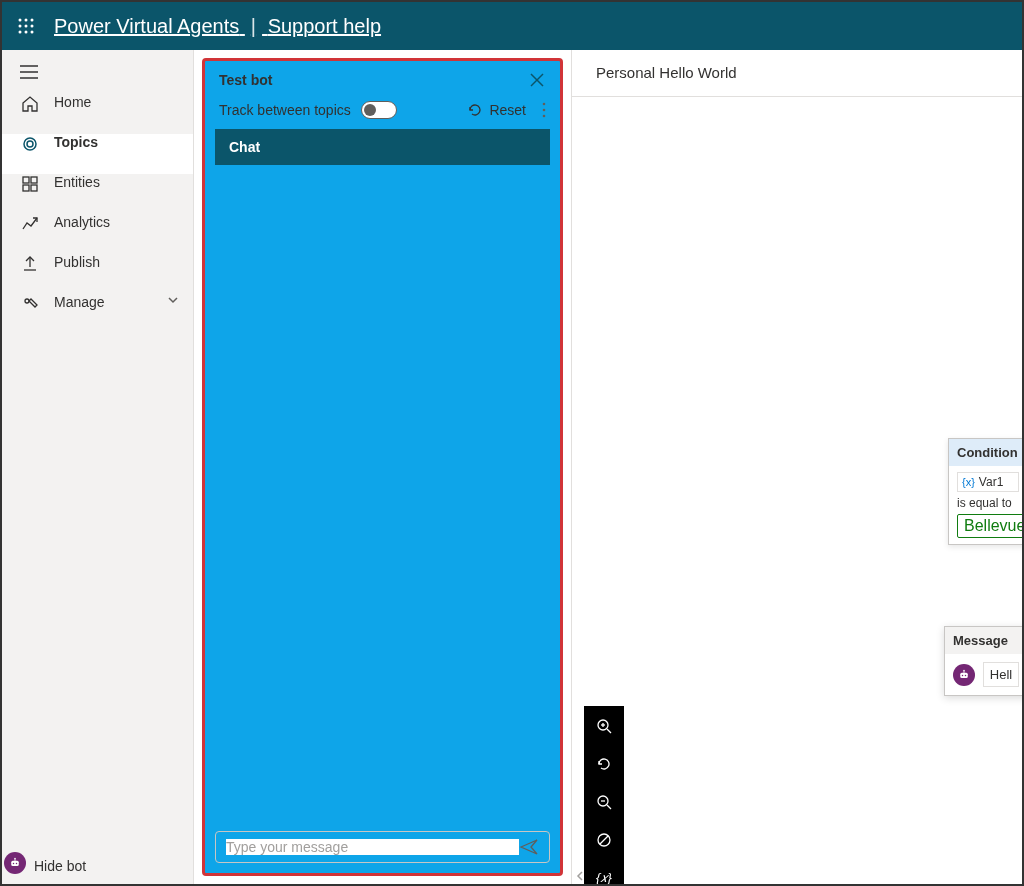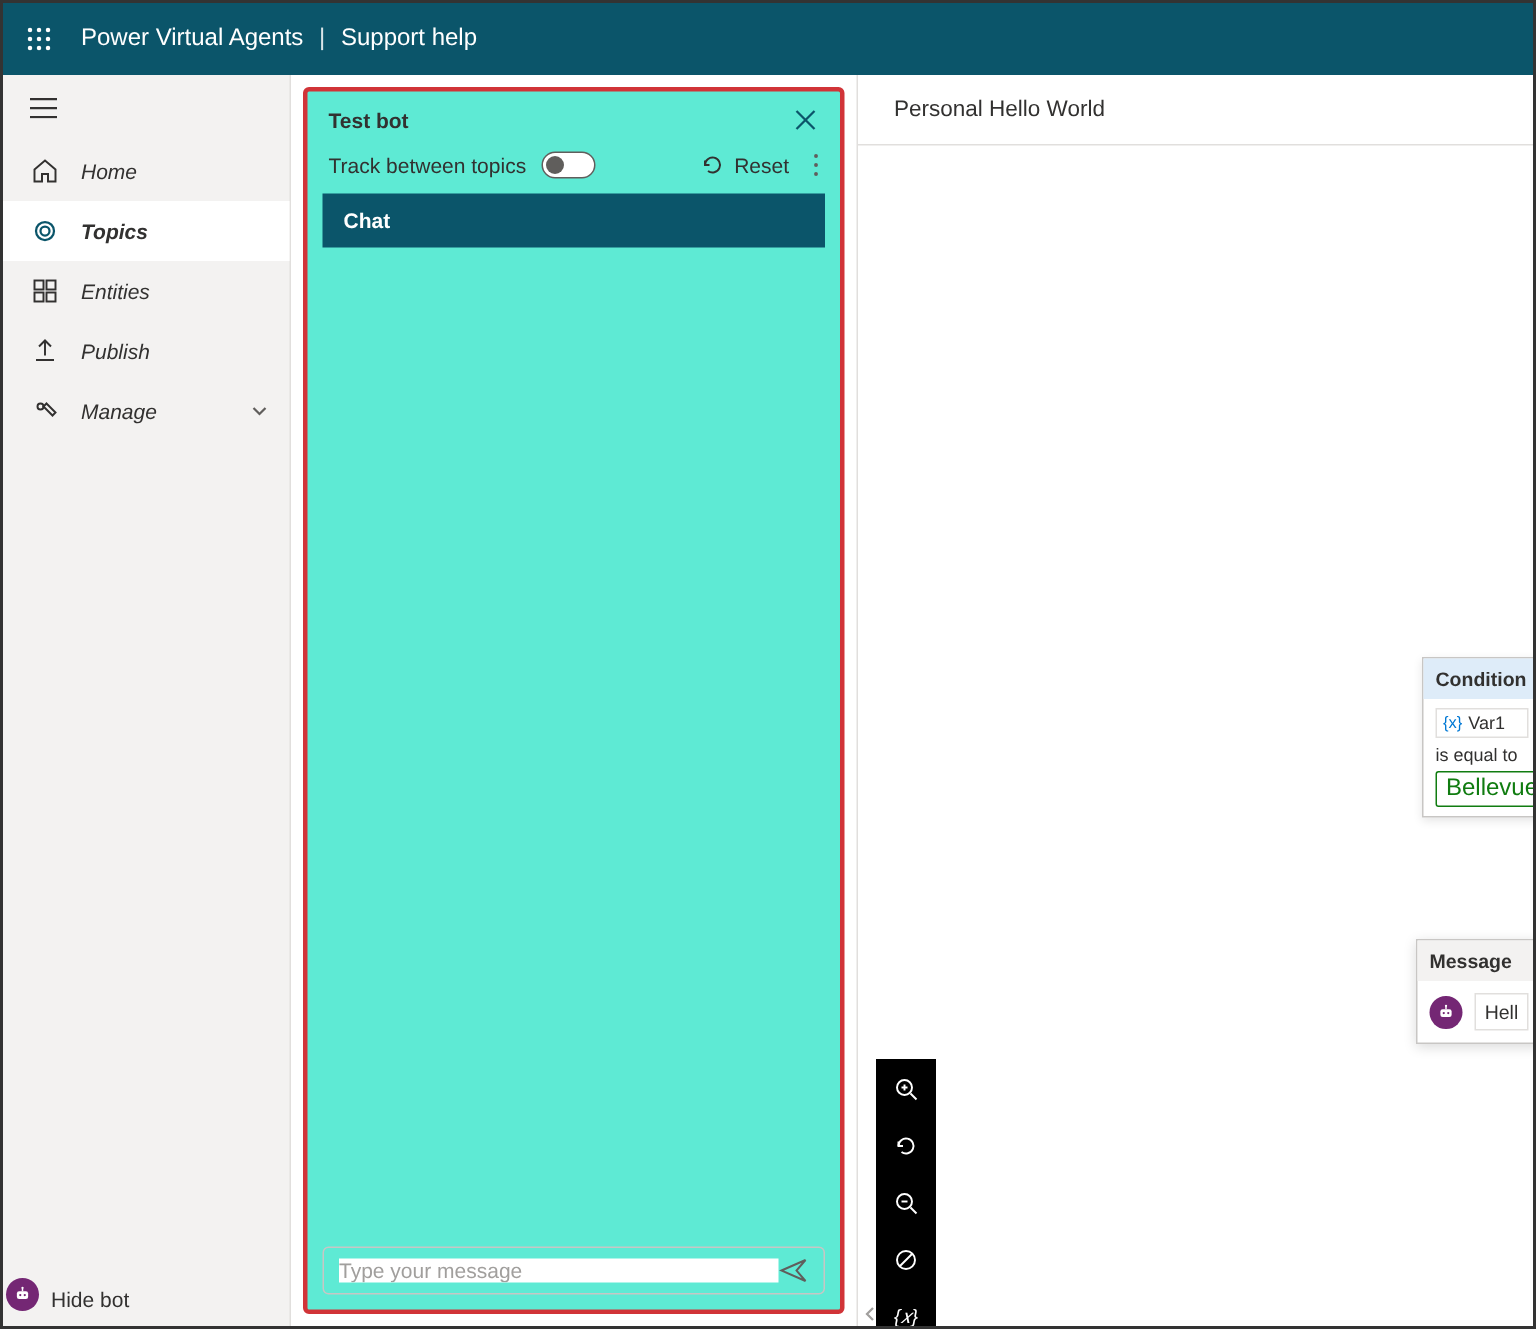--- a/index.html
+++ b/index.html
@@ -23,21 +23,22 @@
       padding: 0 8px;
     }
     .waffle {
       width: 32px; height: 32px;
       display: flex; align-items: center; justify-content: center;
       cursor: pointer;
     }
     .waffle svg { width: 16px; height: 16px; }
     .header-title {
       margin-left: 12px;
-      font-size: 16px;
+      font-size: 20px;
+      text-decoration: underline;
     }
     .header-title .sep { margin: 0 6px; opacity: .85; }
     
     .body {
       display: flex;
       height: calc(100% - 48px);
     }
     
     .sidebar {
       width: 192px;
@@ -50,26 +51,24 @@
     .sidebar-toggle {
       height: 44px;
       display: flex;
       align-items: center;
       padding-left: 18px;
       cursor: pointer;
     }
     .nav { list-style: none; }
     .nav-item {
       display: flex;
-      align-items: center;
       height: 40px;
       padding: 0 14px 0 18px;
       cursor: pointer;
       color: #323130;
-      font-style: italic;
     }
     .nav-item.active {
       background: #fff;
       font-weight: 600;
       box-shadow: inset 3px 0 0 #0b556a00;
     }
     .nav-item .icon { width: 20px; height: 20px; margin-right: 14px; display:flex; align-items:center; justify-content:center; }
     .nav-item .chev { margin-left: auto; }
     .hide-bot {
       position: absolute;
@@ -94,21 +93,21 @@
       padding: 8px;
       background: #fff;
     }
     .test-panel {
       border: 3px solid #d13438;
       border-radius: 4px;
       height: 100%;
       display: flex;
       flex-direction: column;
       padding: 10px 8px 8px 8px;
-      background: #5eead4;
+      background: #0ea5e9;
     }
     .tp-title-row {
       display: flex;
       align-items: center;
       justify-content: space-between;
       padding: 0 6px 6px 6px;
     }
     .tp-title { font-weight: 600; font-size: 14px; }
     .close-x { cursor: pointer; color: #0b556a; }
     .tp-controls {
@@ -326,20 +325,29 @@
       <li class="nav-item">
         <span class="icon">
           <svg width="18" height="18" viewBox="0 0 18 18" fill="none" stroke="#323130" stroke-width="1.3">
               <rect x="2" y="2" width="6" height="6"></rect>
               <rect x="10" y="2" width="6" height="6"></rect>
               <rect x="2" y="10" width="6" height="6"></rect>
               <rect x="10" y="10" width="6" height="6"></rect>
             </svg>
         </span>
         <span>Entities</span>
+      </li>
+      <li class="nav-item">
+        <span class="icon">
+          <svg width="18" height="18" viewBox="0 0 18 18" fill="none" stroke="#323130" stroke-width="1.3">
+              <polyline points="2,14 6,8 10,11 16,3"></polyline>
+              <polyline points="12,3 16,3 16,7"></polyline>
+            </svg>
+        </span>
+        <span>Analytics</span>
       </li>
       <li class="nav-item">
         <span class="icon">
           <svg width="18" height="18" viewBox="0 0 18 18" fill="none" stroke="#323130" stroke-width="1.3">
               <line x1="9" y1="12" x2="9" y2="2"></line>
               <polyline points="5,6 9,2 13,6"></polyline>
               <line x1="3" y1="15" x2="15" y2="15"></line>
             </svg>
         </span>
         <span>Publish</span>

